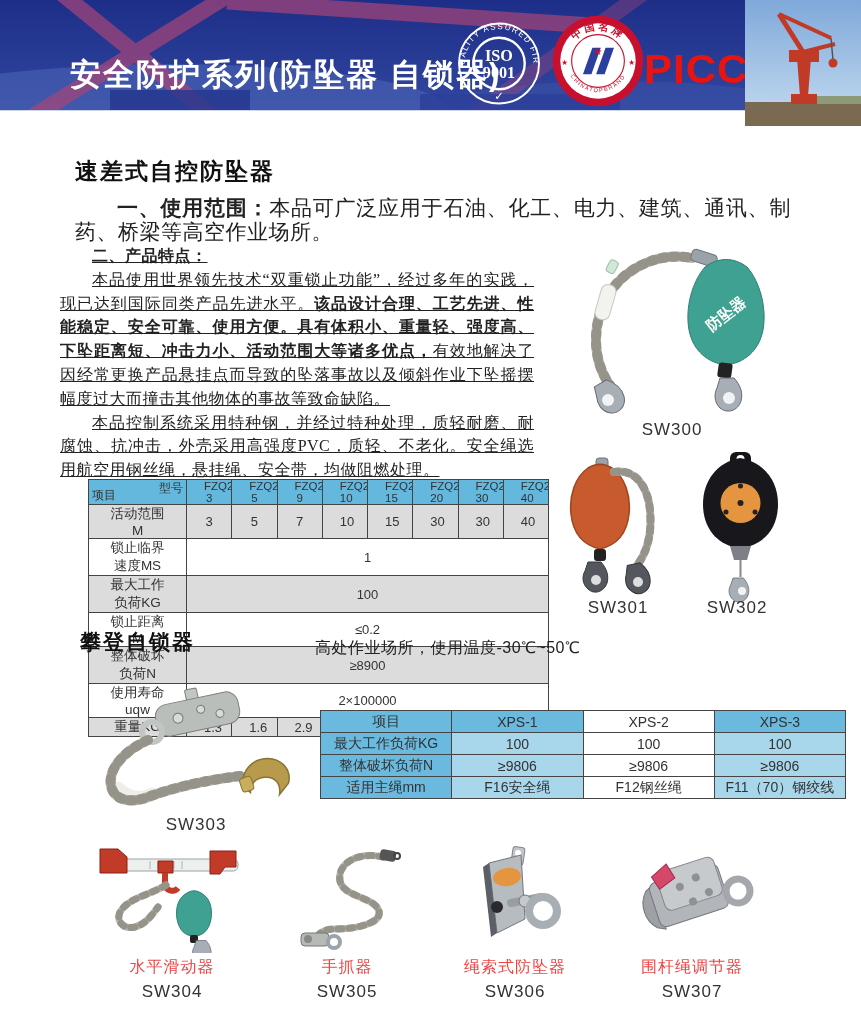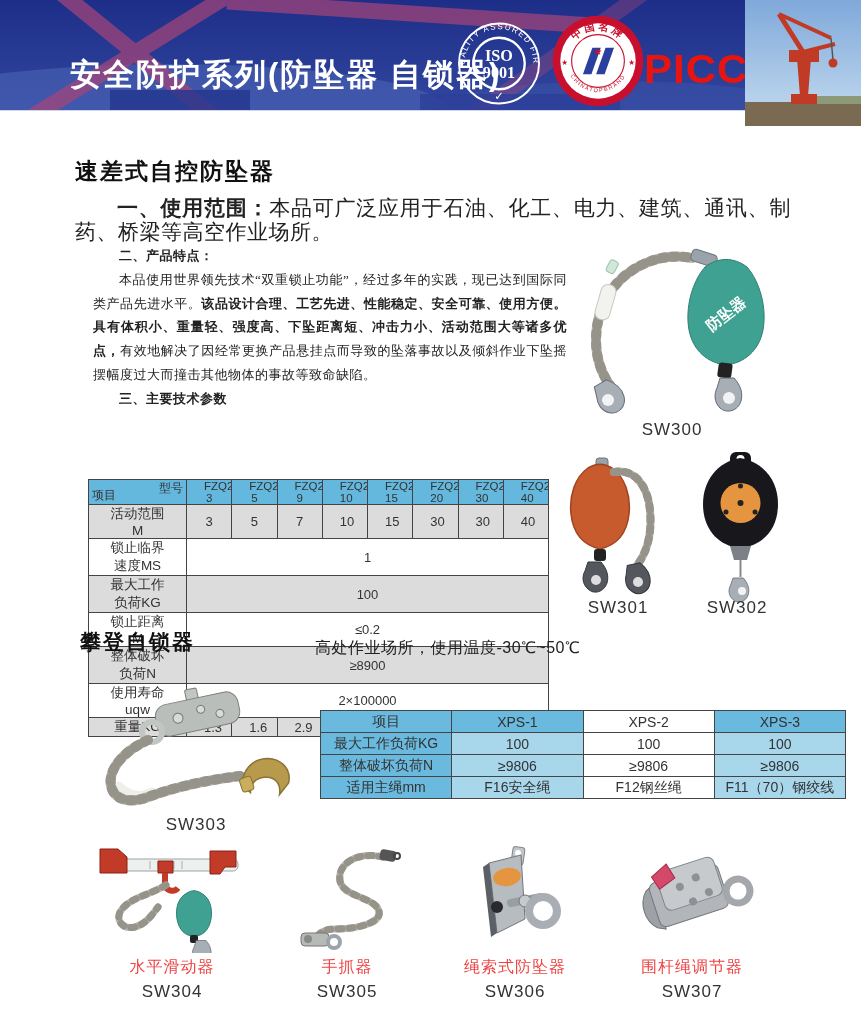--- a/index.html
+++ b/index.html
@@ -13,22 +13,22 @@
   .iso-badge{position:absolute;left:449px;top:12px;width:100px;height:122px;}
   .brand-badge{position:absolute;left:549px;top:12px;width:98px;height:98px;}
   .picc{position:absolute;left:644px;top:46px;font-family:"Liberation Sans",sans-serif;
         font-size:42px;font-weight:bold;color:var(--picc-red);letter-spacing:1px;transform:scaleY(.95);}
   .crane-photo{position:absolute;left:745px;top:0;width:116px;height:126px;overflow:hidden;}
   
   .h1{position:absolute;left:75px;top:156px;font-family:"Liberation Sans",sans-serif;
       font-size:23px;font-weight:bold;color:#111;letter-spacing:2px;}
   .para1{position:absolute;left:75px;top:196px;width:716px;font-size:21px;line-height:23.5px;
          letter-spacing:.5px;text-align:justify;text-indent:2em;}
-  .textcol{position:absolute;left:93px;top:244px;width:474px;font-size:13px;line-height:23.8px;
-           letter-spacing:.5px;text-align:justify;}
+  .textcol{position:absolute;left:60px;top:244px;width:474px;font-size:16px;line-height:23.8px;
+           letter-spacing:.5px;text-align:justify;text-decoration:underline;}
   .textcol p{margin:0;text-indent:2em;}
   .blead{font-family:"Liberation Sans",sans-serif;font-weight:bold;}
   .bseg{font-family:"Liberation Sans",sans-serif;font-weight:bold;}
   .params-label{margin-top:2px;}
   
   #table1{position:absolute;left:88px;top:479px;width:461px;}
   table.t1{border-collapse:collapse;width:461px;table-layout:fixed;
            font-family:"Liberation Sans",sans-serif;font-size:13px;color:#333;}
   table.t1 td{border:1px solid #444;text-align:center;height:17px;padding:0 17px;overflow:hidden;}
   table.t1 tr.head td{background:var(--table-header-blue);font-size:11.5px;height:19px;}
@@ -161,20 +161,21 @@
     </div>
   </div>
 
   <div class="h1">速差式自控防坠器</div>
 
   <div class="para1"><span class="blead">一、使用范围：</span><span>本品可广泛应用于石油、化工、电力、建筑、通讯、制药、桥梁等高空作业场所。</span></div>
 
   <div class="textcol">
     <p><span class="blead">二、产品特点：</span></p>
     <p><span>本品使用世界领先技术“双重锁止功能”，经过多年的实践，现已达到国际同类产品先进水平。</span><span class="bseg">该品设计合理、工艺先进、性能稳定、安全可靠、使用方便。具有体积小、重量轻、强度高、下坠距离短、冲击力小、活动范围大等诸多优点，</span><span>有效地解决了因经常更换产品悬挂点而导致的坠落事故以及倾斜作业下坠摇摆幅度过大而撞击其他物体的事故等致命缺陷。</span></p>
+    <p>本品控制系统采用特种钢，并经过特种处理，质轻耐磨、耐腐蚀、抗冲击，外壳采用高强度PVC，质轻、不老化。安全绳选用航空用钢丝绳，悬挂绳、安全带，均做阻燃处理。</p>
     <p class="params-label"><span class="blead">三、主要技术参数</span></p>
   </div>
 
   <div id="table1">
       <table class="t1">
         <colgroup>
           <col style="width: 98px;">
           <col>
           <col>
           <col>

